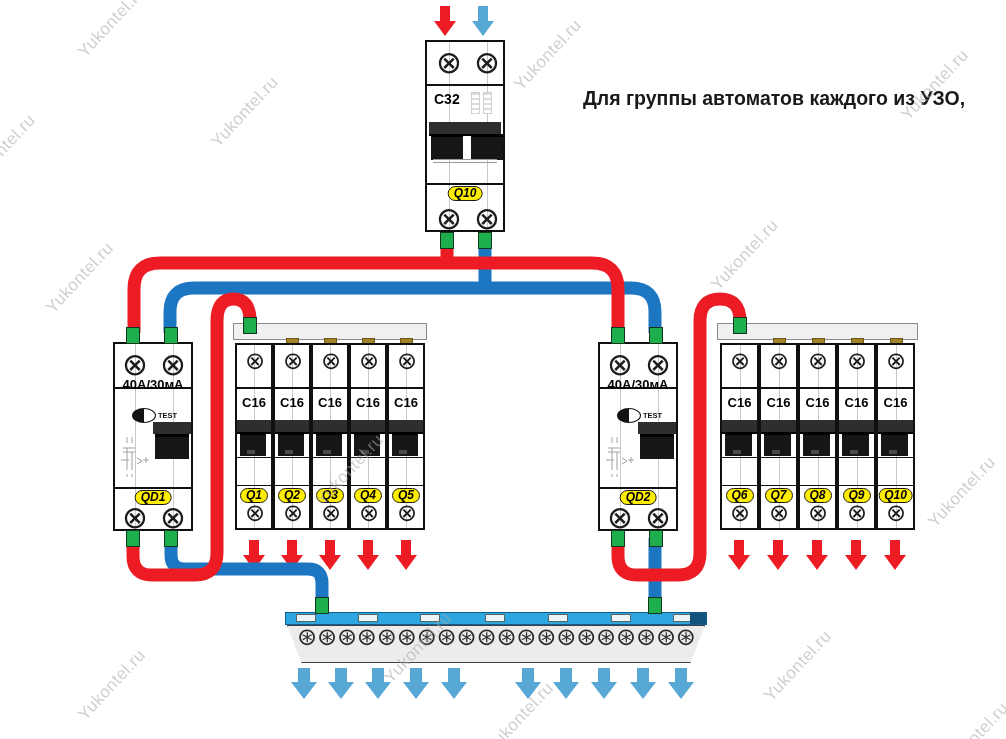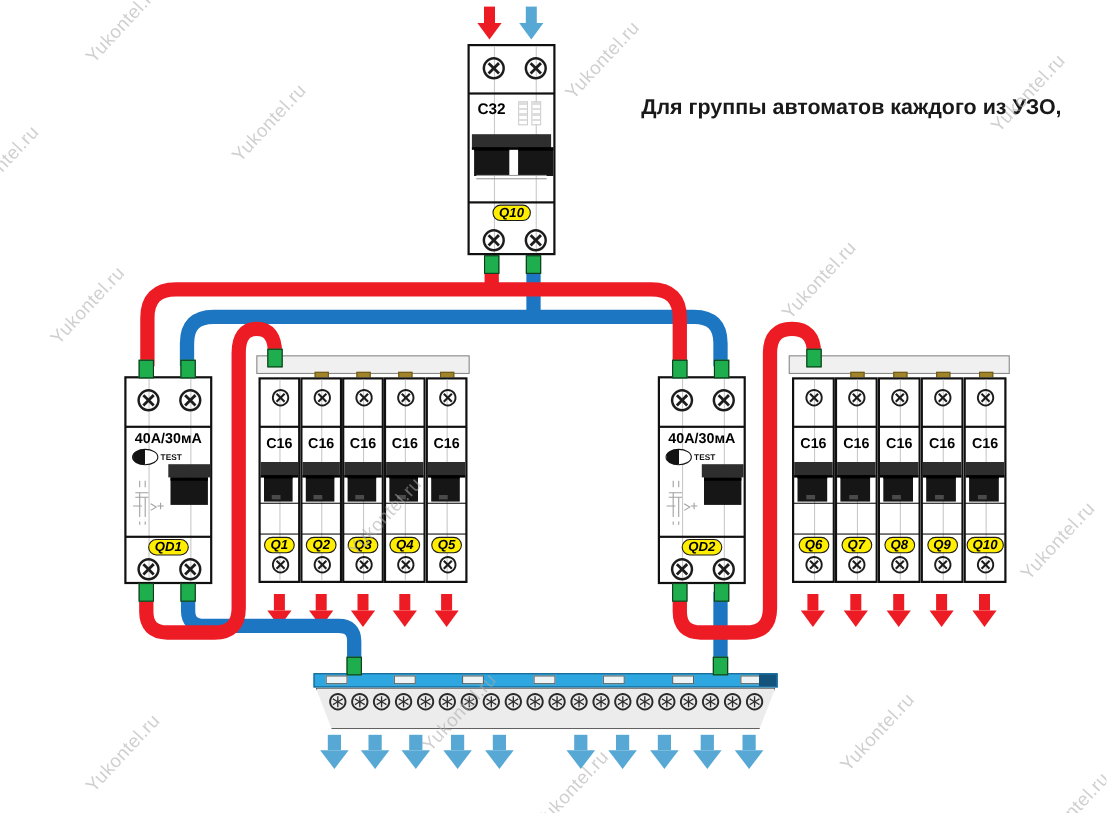--- a/index.html
+++ b/index.html
@@ -36,22 +36,22 @@
         padding:0 5px;color:#000;white-space:nowrap;z-index:4;}
 
   
   .breaker{width:38px;height:187px;top:343px;}
   .tstrip{position:absolute;top:75px;left:0;right:0;height:12px;background:#2e2e2e;border-bottom:2px solid #000;}
   .tbody{position:absolute;top:87px;left:3px;right:5px;height:21px;background:#161616;border-top:3px solid #000;}
   .tbody::after{content:"";position:absolute;left:28%;bottom:2px;width:8px;height:4px;background:#4a4a4a;}
 
   
   .rcd{width:80px;height:189px;top:342px;}
-  .rcd .rating{top:47px;}
-  .testrow{position:absolute;top:64px;left:5px;height:14px;display:flex;align-items:center;gap:2px;}
+  .rcd .rating{top:33px;}
+  .testrow{position:absolute;top:64px;left:17px;height:14px;display:flex;align-items:center;gap:2px;}
   .testoval{width:22px;height:13px;border:1.5px solid #111;border-radius:50%;
             background:linear-gradient(90deg,#131313 50%,#fff 50%);}
   .testtxt{font-size:7.5px;font-weight:bold;color:#111;}
   .rtstrip{position:absolute;top:78px;left:38px;width:38px;height:12px;background:#2e2e2e;}
   .rtbody{position:absolute;top:90px;left:40px;width:34px;height:22px;background:#161616;border-top:3px solid #000;}
   .rcd .oval{top:146px;}
   .squig{position:absolute;left:4px;top:92px;opacity:.8;}
 
   
   .mainbrk{left:425px;top:40px;width:80px;height:192px;}

